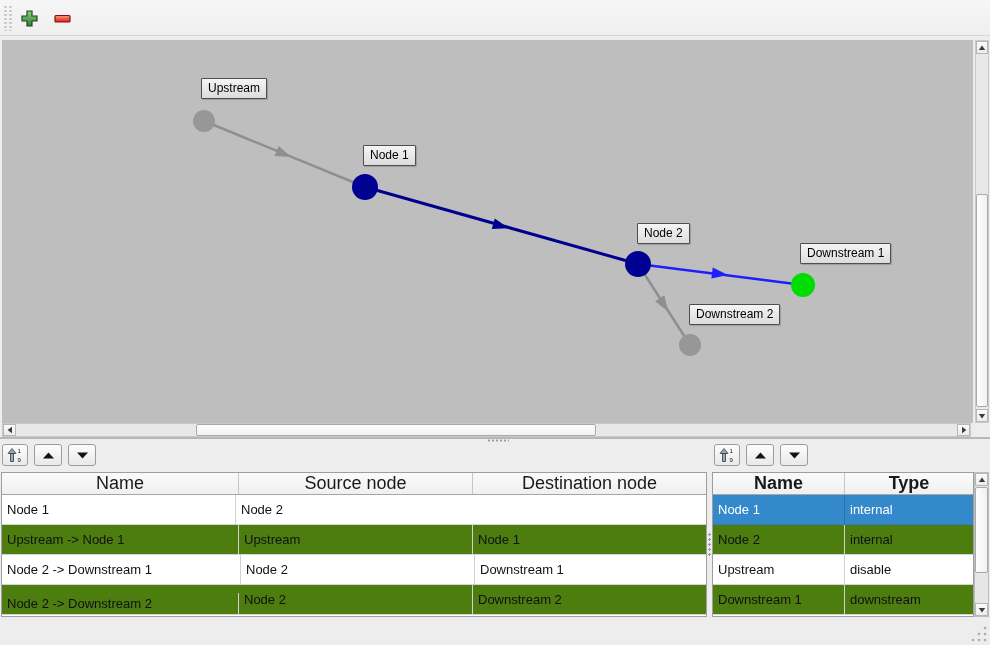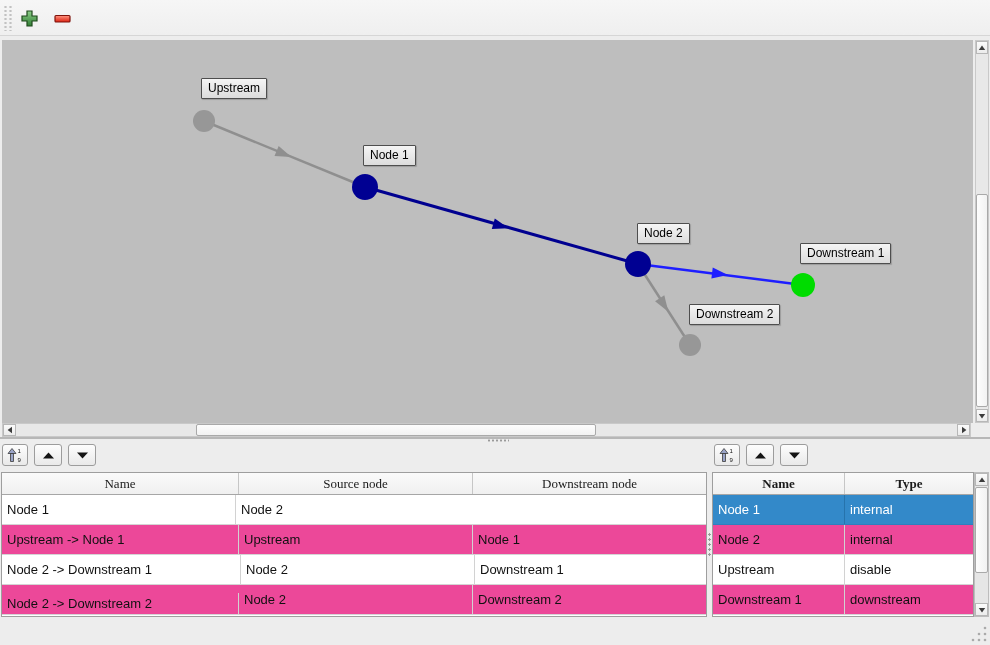--- a/index.html
+++ b/index.html
@@ -47,26 +47,26 @@
 
   
   .sm-btn { position:absolute; top:444px; height:22px; background:linear-gradient(#fdfdfd,#e9e9e9);
     border:1px solid #9c9c9c; border-radius:3px; display:flex; align-items:center; justify-content:center; }
 
   
   .table { position:absolute; top:472px; background:#fff; border:1px solid #9e9e9e; }
   .t-left  { left:1px;  width:706px; height:145px; }
   .t-right { left:712px; width:262px; height:145px; }
   .thead { display:flex; height:22px; background:linear-gradient(#fafafa,#f0f0f0); border-bottom:1px solid #a6a6a6; }
-  .hcell { display:flex; align-items:center; justify-content:center; font-size:13px; color:#1a1a1a;
-    border-right:1px solid #c6c6c6; overflow:hidden;font-family:Liberation Serif, serif; }
+  .hcell { display:flex; align-items:center; justify-content:center; font-size:18px; color:#1a1a1a;
+    border-right:1px solid #c6c6c6; overflow:hidden; }
   .t-right .hcell { font-weight:bold; }
   .hcell:last-child { border-right:none; }
   .trow { display:flex; height:30px; border-bottom:1px solid #d4d4d4; background:#fff; }
-  .trow.alt { background:#ec4899; }
+  .trow.alt { background:#4d7c0f; }
   .tcell { display:flex; align-items:center; padding-left:5px; font-size:13px; color:#111;
     border-right:1px solid #d2d2d2; overflow:hidden; white-space:nowrap; }
   .tcell:last-child { border-right:none; }
   .trow.selected { background:#3389c9; border-bottom-color:#2f7fbd; }
   .trow.selected .tcell { color:#fff; border-right-color:#2673ac; }
 
   
   .tbl-sbar { position:absolute; left:974px; top:472px; width:15px; height:145px;
     background:#e6e6e6; border:1px solid #bdbdbd; }
   .tbl-sbar .sb-btn { left:0; width:13px; height:13px; }
@@ -202,21 +202,21 @@
   <button class="sm-btn" style="left:780px; width:28px;">
     <svg width="13" height="11" viewBox="0 0 13 11">
         <polygon points="1,2.5 12,2.5 6.5,8.5" fill="#141414"></polygon>
       </svg>
   </button>
 
   <div class="table t-left">
     <div class="thead">
       <div class="hcell" style="width:237px;">Name</div>
       <div class="hcell" style="width:234px;">Source node</div>
-      <div class="hcell" style="flex:1;">Downstream node</div>
+      <div class="hcell" style="flex:1;">Destination node</div>
     </div>
     <div class="trow">
       <div class="tcell" style="width:234px;">Node 1</div>
       <div class="tcell" style="flex:1;">Node 2</div>
     </div>
     <div class="trow alt">
       <div class="tcell" style="width:237px;">Upstream -&gt; Node 1</div>
       <div class="tcell" style="width:234px;">Upstream</div>
       <div class="tcell" style="flex:1;">Node 1</div>
     </div>

